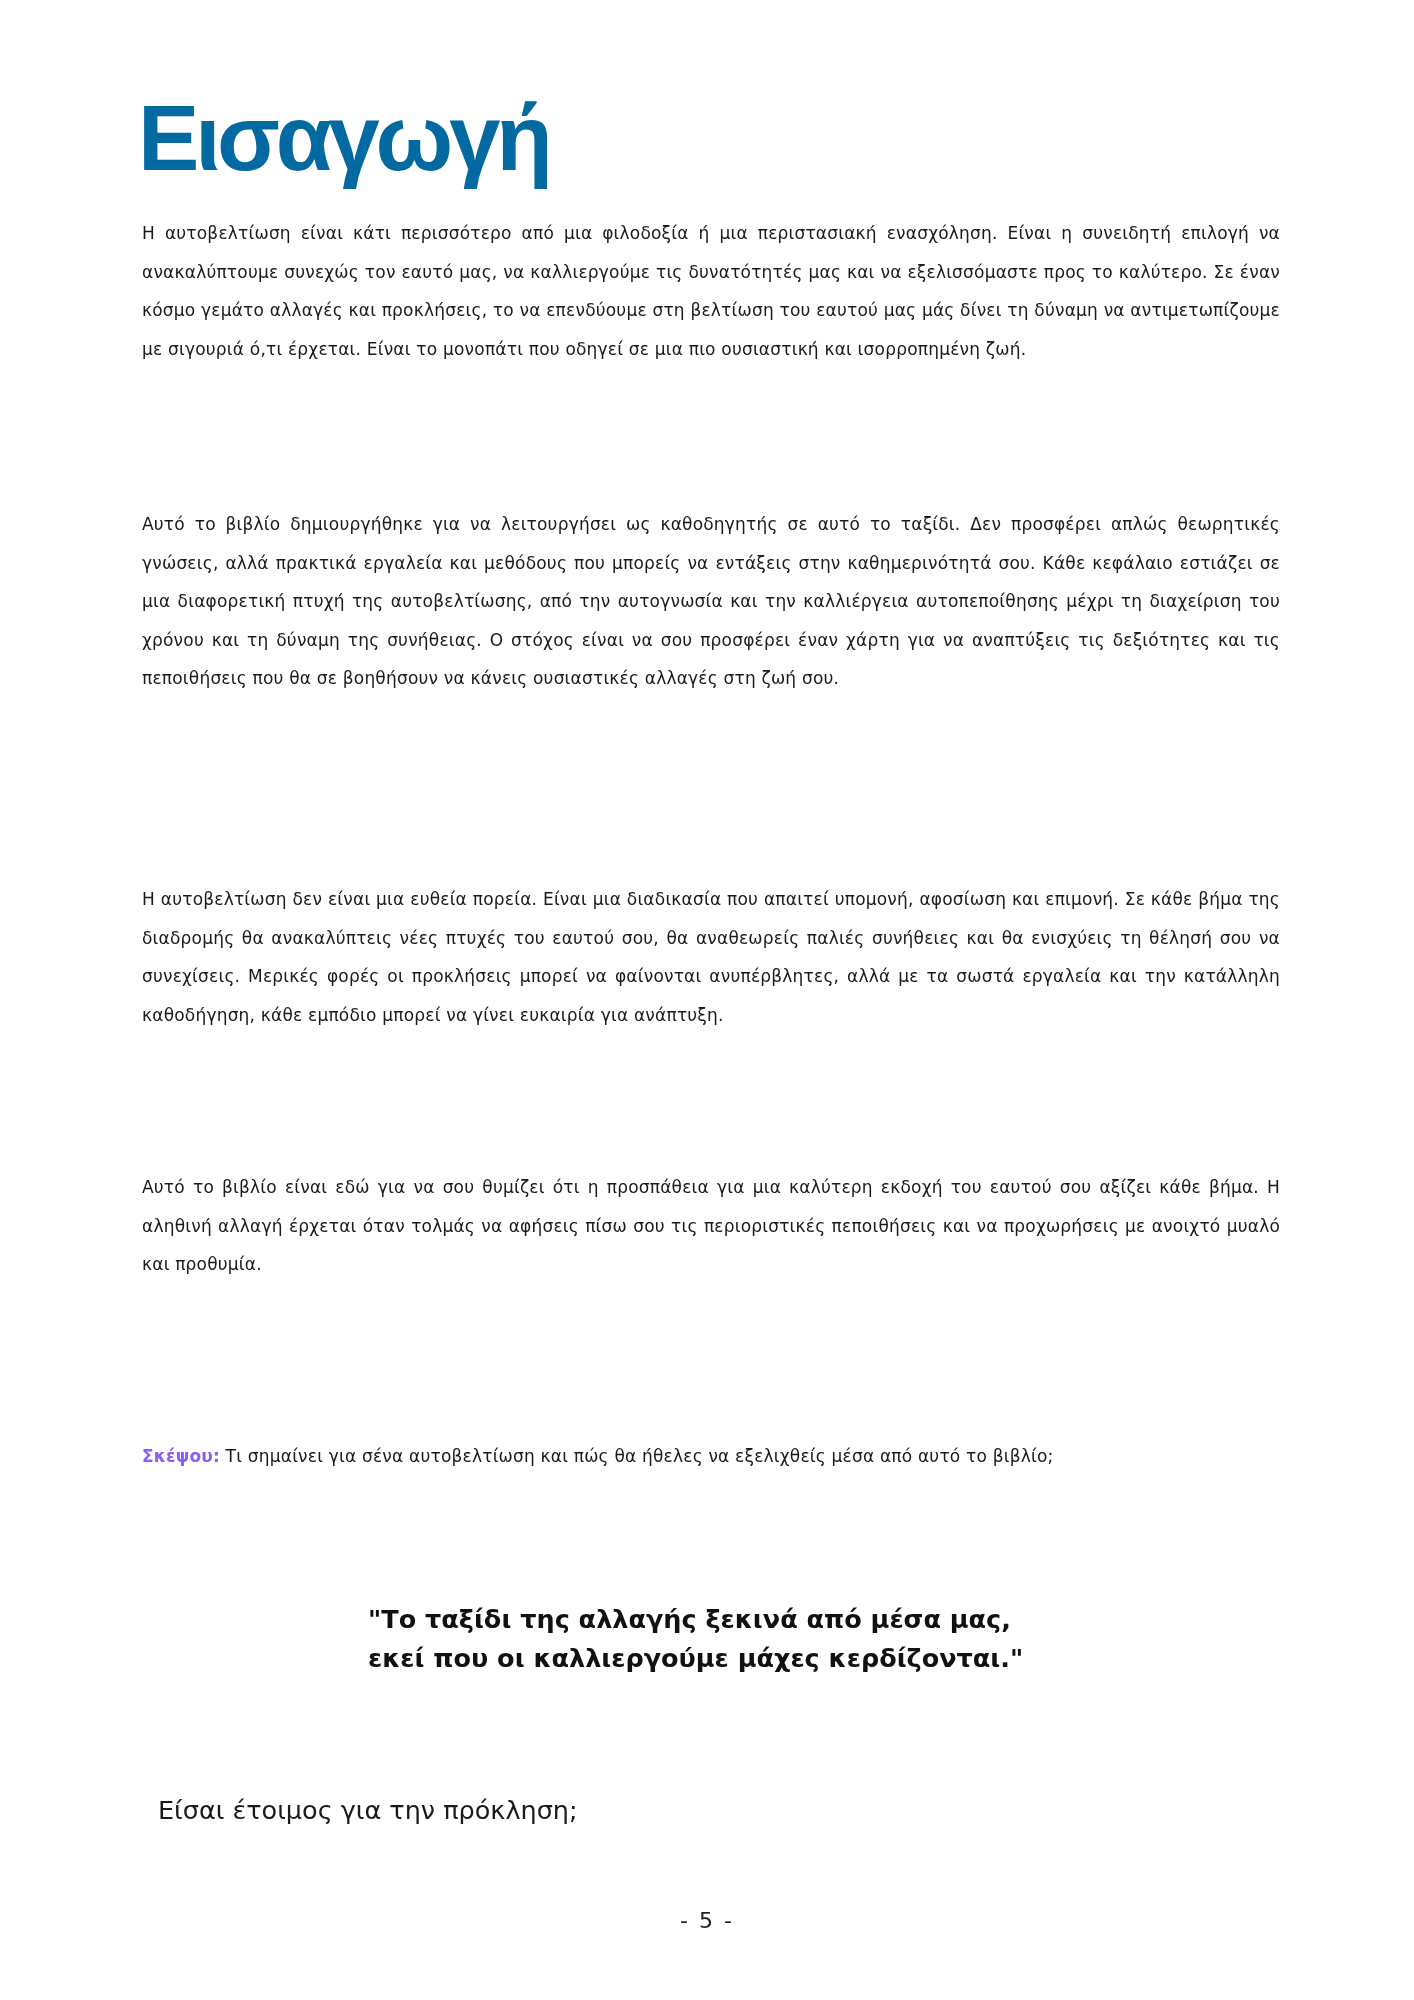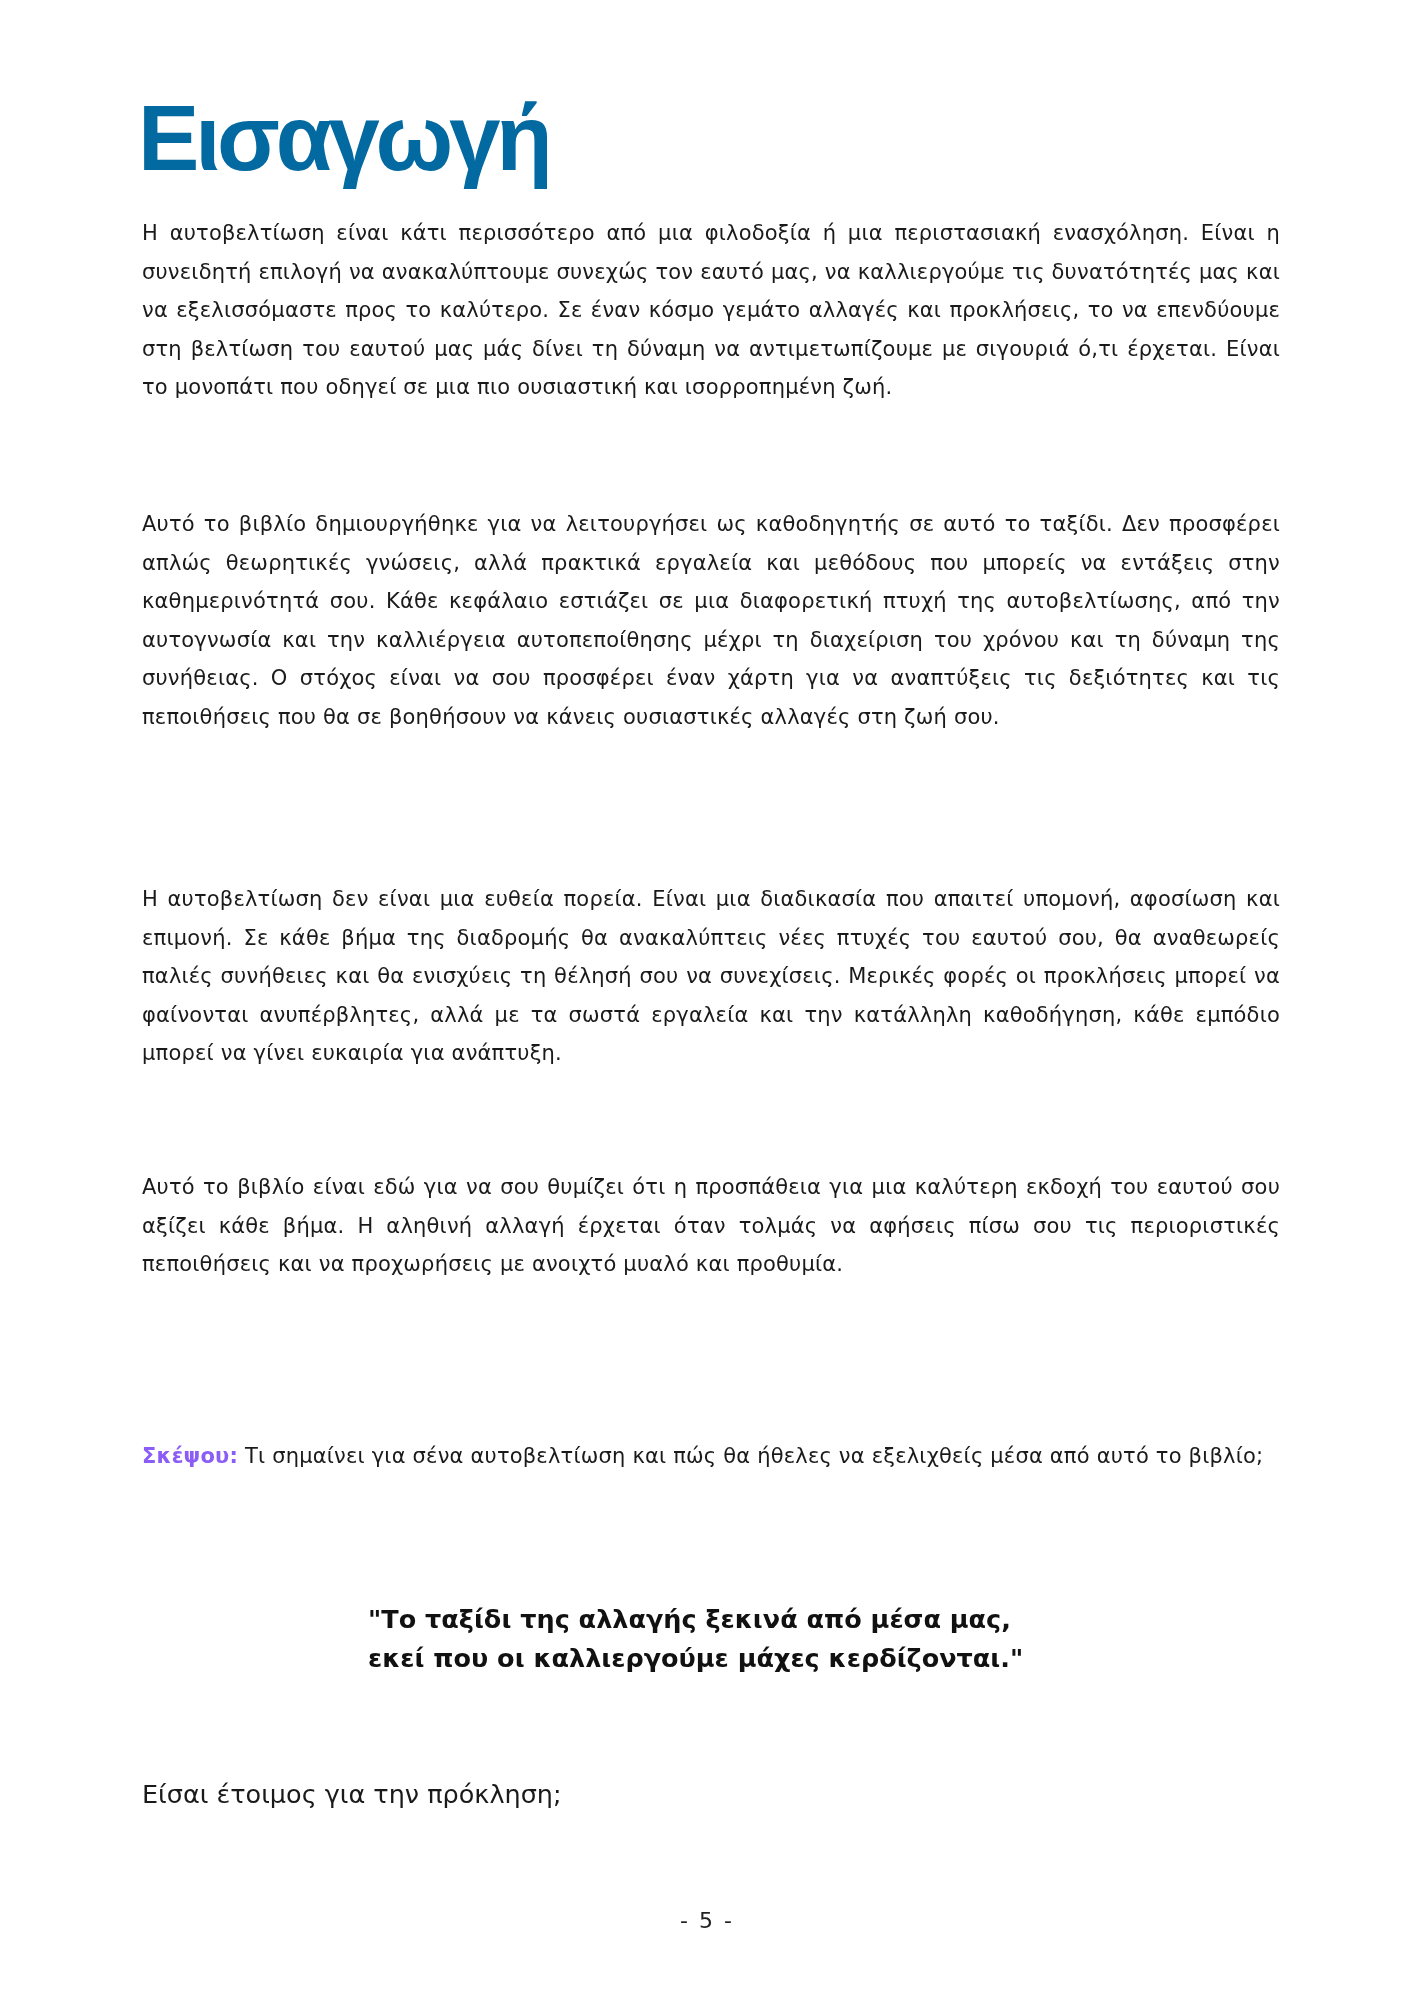--- a/index.html
+++ b/index.html
@@ -10,34 +10,34 @@
     color: #111111;
   }
   .title {
     position: absolute; left: -4px; top: 92px; margin: 0;
     font-family: "Liberation Sans", "DejaVu Sans", sans-serif;
     font-weight: bold; font-size: 92px; letter-spacing: -4px; line-height: 1;
     color: #0369a1;
   }
   .para {
     position: absolute; left: 0; width: 1138px; margin: 0;
-    font-size: 21px; line-height: 38.5px; text-align: justify;
+    font-size: 17px; line-height: 38.5px; text-align: justify;
     letter-spacing: 0.2px; color: #1a1a1a;
   }
   .p1 { top: 214px; }
   .p2 { top: 505px; }
   .p3 { top: 880px; }
   .p4 { top: 1168px; }
   .reflect { top: 1437px; }
   .reflect b { font-weight: bold; color: #8b5cf6; }
   .quote {
     position: absolute; left: 226px; top: 1600px; margin: 0;
     font-size: 25.5px; line-height: 39px; font-weight: bold; color: #111;
   }
-  .closing { position: absolute; left: 0; top: 1779px; margin: 0; font-size: 25.5px; color: #1a1a1a; }
+  .closing { position: absolute; left: 0; top: 1779px; margin: 16px; font-size: 25.5px; color: #1a1a1a; }
   .page-number {
     position: absolute; left: 0; width: 1414px; top: 1908px; text-align: center;
     font-family: "DejaVu Sans", sans-serif; font-size: 22px; color: #222;
     letter-spacing: 2px;
   }
 </style>
 </head>
 <body>
 
 <div class="page">

